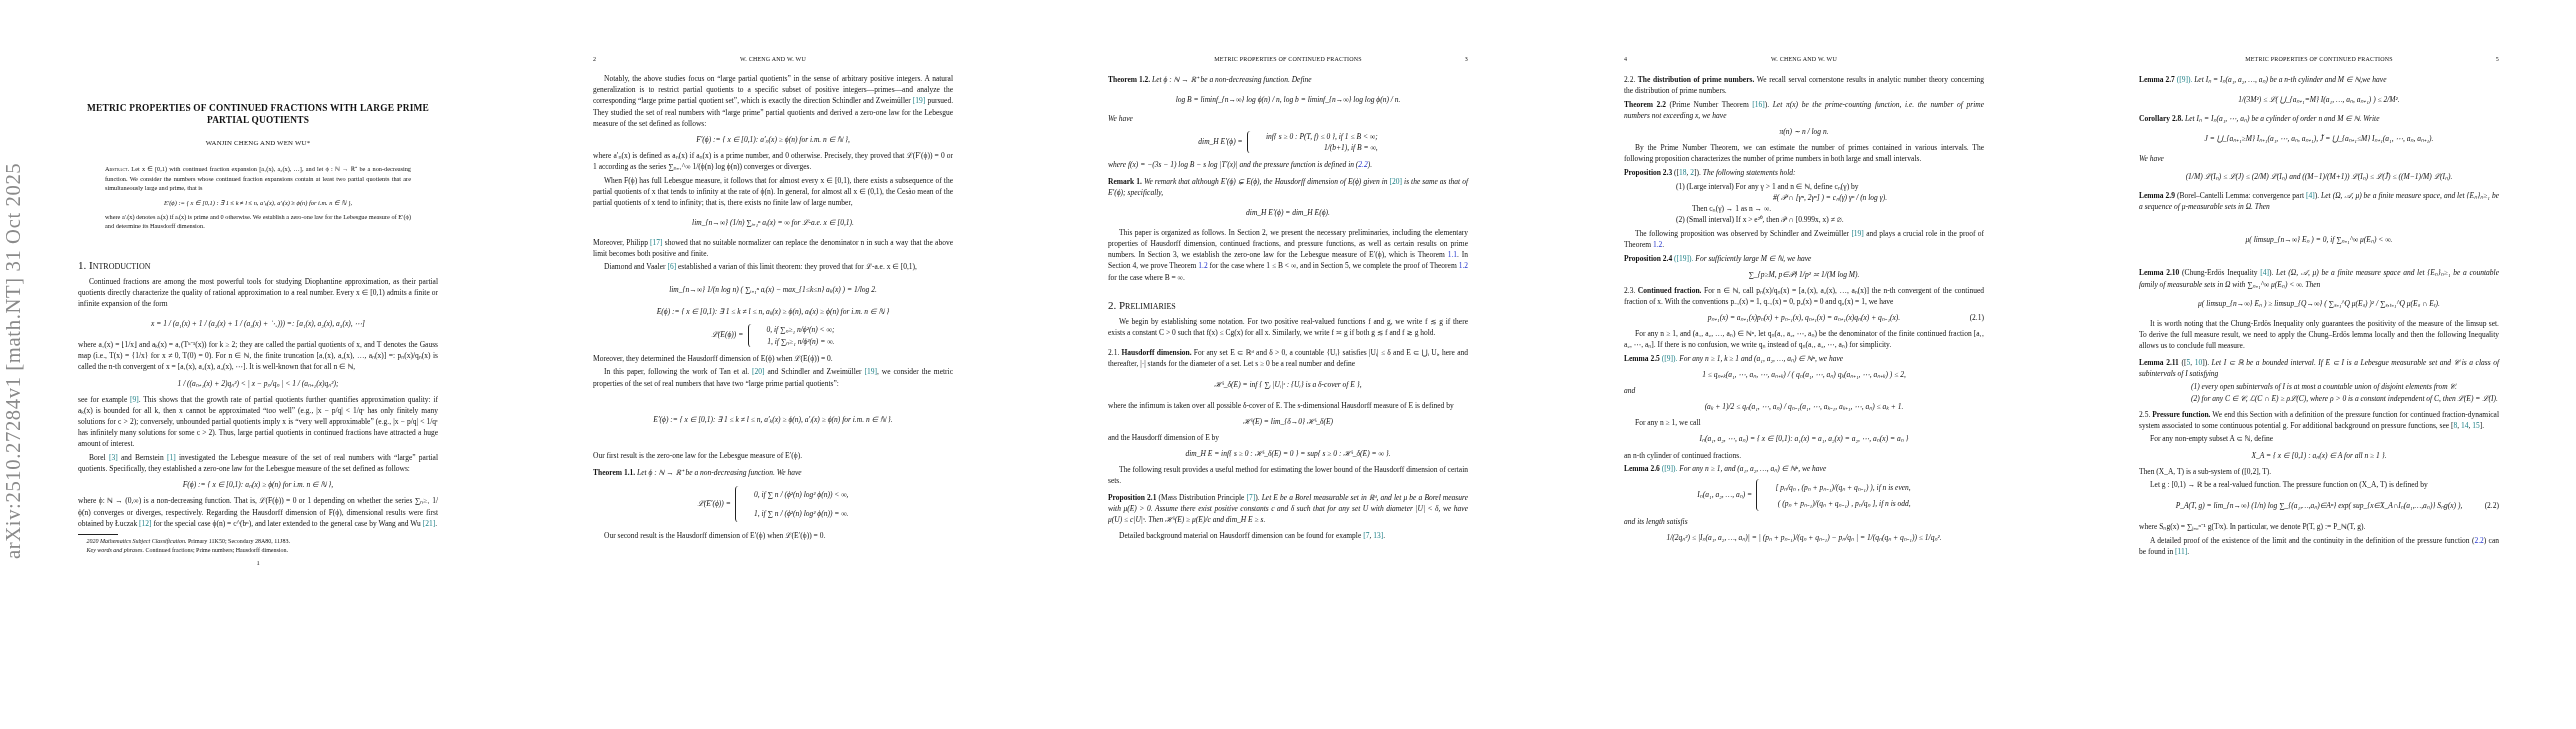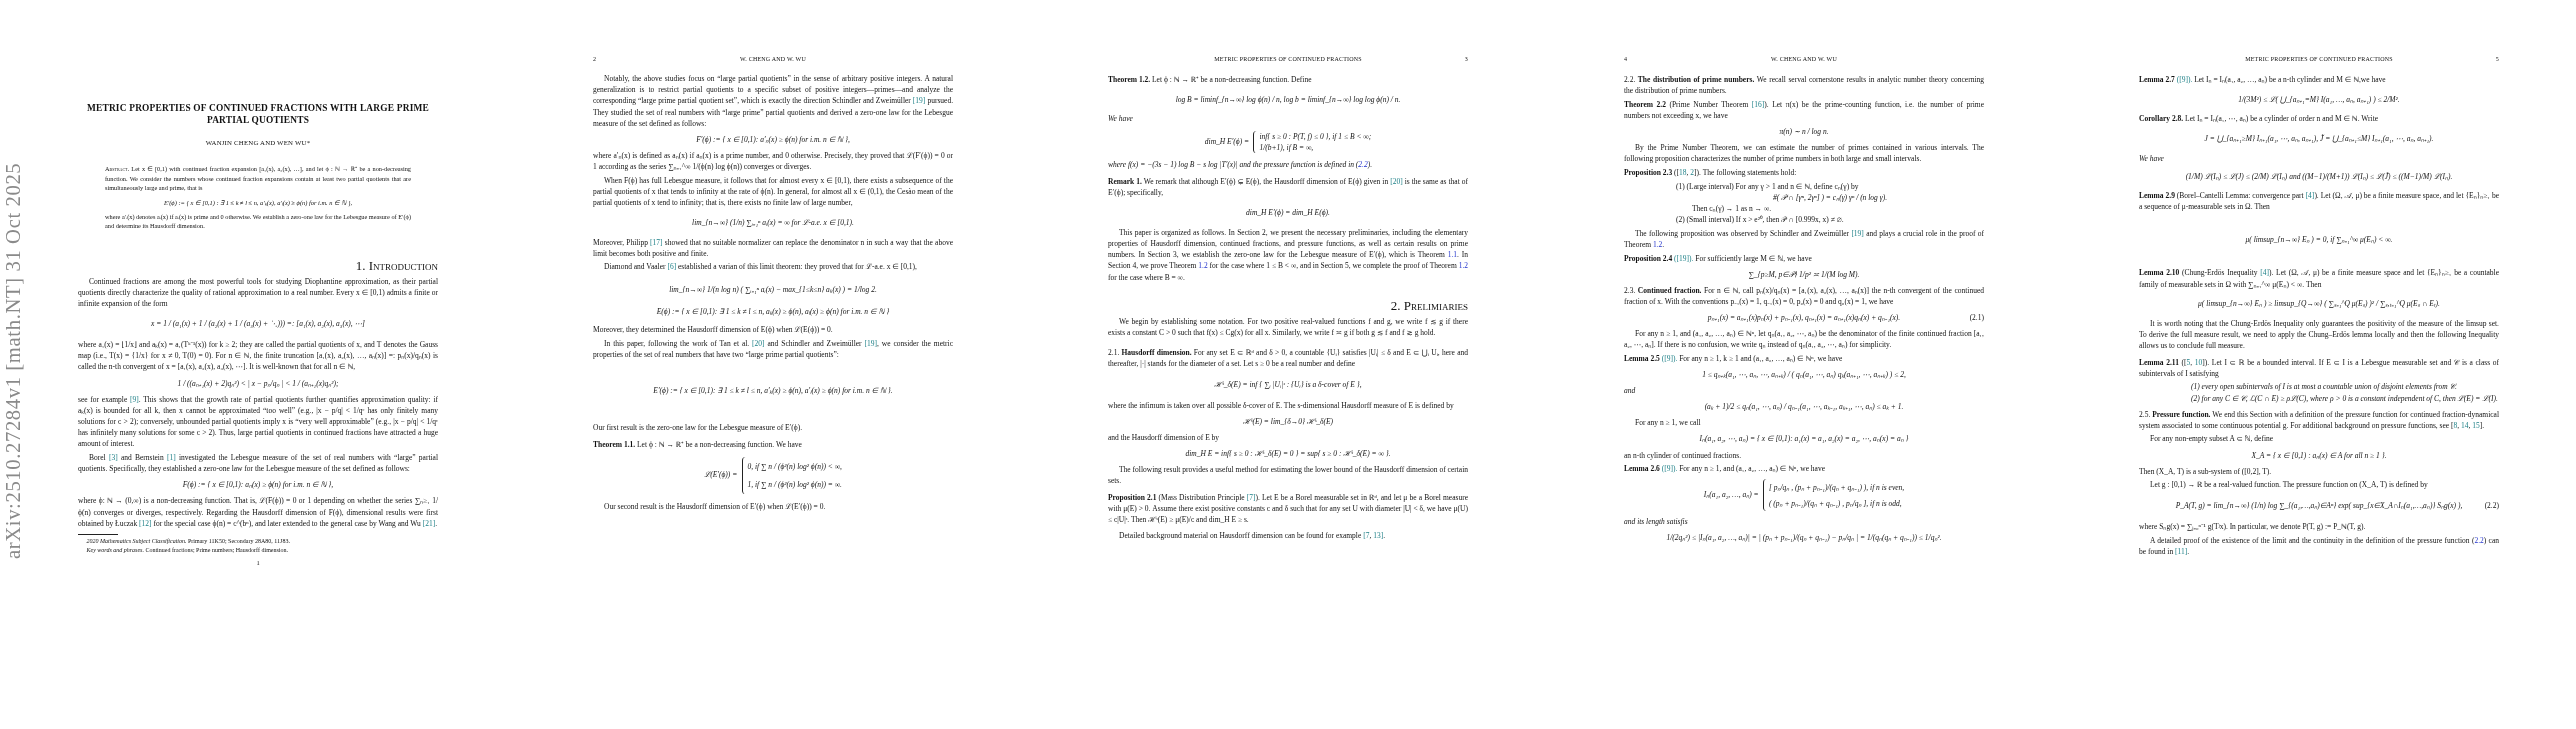--- a/index.html
+++ b/index.html
@@ -12,36 +12,36 @@
   .col { position:absolute; left:78px; width:360px; font-family:"Liberation Serif", serif; font-size:7.5px; line-height:11.2px; }
   .run-head { position:absolute; top:56px; left:78px; width:360px; font-size:6px; font-family:"Liberation Serif", serif; letter-spacing:0.2px; }
   .run-head .pn { position:absolute; }
   .run-head .rt { position:absolute; left:0; right:0; text-align:center; }
   .run-head .pn.left { left:0; } .run-head .pn.right { right:0; }
   p { margin:0 0 2.4px 0; text-align:justify; text-indent:0; }
   p.ind { text-indent:11px; }
   .eq { text-align:center; margin:4.9px 0; font-style:italic; white-space:nowrap; }
   .eq.num { position:relative; }
   .eq.num .tag { position:absolute; right:0; font-style:normal; }
-  .sec { text-align:right; font-variant:small-caps; margin:9.7px 0 4.9px; font-size:13px; }
+  .sec { text-align:left; font-variant:small-caps; margin:9.7px 0 4.9px; font-size:11px; }
   .thm b, .sub b { font-weight:bold; }
-  .thm .it { }
+  .thm .it { font-style:italic; }
   .cite { color:#1c7f86; }
   .ref { color:#2233cc; }
   .title { text-align:center; font-weight:bold; font-size:9.4px; line-height:12px; margin-top:102px; letter-spacing:0.2px; }
   .authors { text-align:center; font-size:6.8px; margin-top:11px; letter-spacing:0.2px; }
   .abstract { margin:16px 27px 0 27px; font-size:6.3px; line-height:9.5px; text-align:justify; }
   .abstract .lbl { font-variant:small-caps; }
   .fn-rule { width:40px; border-top:0.5px solid #222; margin:4.9px 0 2.4px; }
   .footnote { font-size:6px; line-height:8.5px; padding-left:8.5px; }
   .footnote i { font-style:italic; }
   .pageno { text-align:center; font-size:6.4px; margin-top:2.4px; }
   .list { margin:0 0 2.4px 12px; }
   .list li { list-style:none; margin:0; }
-  .cases { display:inline-block; vertical-align:middle; text-align:left; border-left:0.9px solid #222; padding-left:5px; border-radius:3.6px 0 0 3.6px; margin-left:2.4px; }
+  .cases { display:inline-block; vertical-align:middle; text-align:right; border-left:0.9px solid #222; padding-left:18px; border-radius:3.6px 0 0 3.6px; margin-left:2.4px; }
 </style>
 </head>
 <body>
 
 <div class="arxiv-stamp">arXiv:2510.27284v1  [math.NT]  31 Oct 2025</div>
 
 <div class="page" style="left:0">
   <div class="col" style="top:0">
     <div class="title">METRIC PROPERTIES OF CONTINUED FRACTIONS WITH LARGE PRIME PARTIAL QUOTIENTS</div>
     <div class="authors">WANJIN CHENG AND WEN WU*</div>
@@ -75,20 +75,27 @@
   <div class="col" style="top:73px">
     <p class="ind"><span>Notably, the above studies focus on “large partial quotients” in the sense of arbitrary positive integers. A natural generalization is to restrict partial quotients to a specific subset of positive integers—primes—and analyze the corresponding “large prime partial quotient set”, which is exactly the direction Schindler and Zweimüller </span><a class="cite">[19]</a><span> pursued. They studied the set of real numbers with “large prime” partial quotients and derived a zero-one law for the Lebesgue measure of the set defined as follows:</span></p>
     <div class="eq">F′(ϕ) := { x ∈ [0,1): a′ₙ(x) ≥ ϕ(n) for i.m. n ∈ ℕ },</div>
     <p>where a′ₙ(x) is defined as aₙ(x) if aₙ(x) is a prime number, and 0 otherwise. Precisely, they proved that ℒ(F′(ϕ)) = 0 or 1 according as the series ∑ₙ₌₁^∞ 1/(ϕ(n) log ϕ(n)) converges or diverges.</p>
     <p class="ind">When F(ϕ) has full Lebesgue measure, it follows that for almost every x ∈ [0,1), there exists a subsequence of the partial quotients of x that tends to infinity at the rate of ϕ(n). In general, for almost all x ∈ (0,1), the Cesào mean of the partial quotients of x tend to infinity; that is, there exists no finite law of large number,</p>
     <div class="eq" style="margin:8.5px 0">lim_{n→∞} (1/n) ∑ᵢ₌₁ⁿ aᵢ(x) = ∞   for ℒ-a.e. x ∈ [0,1).</div>
     <p><span>Moreover, Philipp </span><a class="cite">[17]</a><span> showed that no suitable normalizer can replace the denominator n in such a way that the above limit becomes both positive and finite.</span></p>
     <p class="ind"><span>Diamond and Vaaler </span><a class="cite">[6]</a><span> established a varian of this limit theorem: they proved that for ℒ-a.e. x ∈ [0,1),</span></p>
     <div class="eq" style="margin:11px 0">lim_{n→∞} 1/(n log n) ( ∑ᵢ₌₁ⁿ aᵢ(x) − max_{1≤k≤n} aₖ(x) ) = 1/log 2.</div>
     <div class="eq" style="margin:7.3px 0">E(ϕ) := { x ∈ [0,1): ∃ 1 ≤ k ≠ l ≤ n, aₖ(x) ≥ ϕ(n), aₗ(x) ≥ ϕ(n) for i.m. n ∈ ℕ }</div>
+    <div class="eq" style="margin:6px 0">
+      <span>ℒ(E(ϕ)) =</span>
+      <span class="cases">
+        <div>0,   if ∑ₙ≥₁ n/ϕ²(n) &lt; ∞;</div>
+        <div>1,   if ∑ₙ≥₁ n/ϕ²(n) = ∞.</div>
+      </span>
+    </div>
     <p>Moreover, they determined the Hausdorff dimension of E(ϕ) when ℒ(E(ϕ)) = 0.</p>
     <p class="ind"><span>In this paper, following the work of Tan et al. </span><a class="cite">[20]</a><span> and Schindler and Zweimüller </span><a class="cite">[19]</a><span>, we consider the metric properties of the set of real numbers that have two “large prime partial quotients”:</span></p>
     <div class="eq" style="margin:25px 0">E′(ϕ) := { x ∈ [0,1): ∃ 1 ≤ k ≠ l ≤ n, a′ₖ(x) ≥ ϕ(n), a′ₗ(x) ≥ ϕ(n) for i.m. n ∈ ℕ }.</div>
     <p>Our first result is the zero-one law for the Lebesgue measure of E′(ϕ).</p>
     <p class="thm" style="margin-top:6px"><b>Theorem 1.1.</b><span class="it"> Let ϕ : ℕ → ℝ⁺ be a non-decreasing function. We have</span></p>
     <div class="eq" style="margin:7.3px 0">
       <span>ℒ(E′(ϕ)) =</span>
       <span class="cases">
         <div style="padding:3.6px 0">0,   if  ∑ n / (ϕ²(n) log² ϕ(n)) &lt; ∞,</div>
         <div style="padding:3.6px 0">1,   if  ∑ n / (ϕ²(n) log² ϕ(n)) = ∞.</div>

